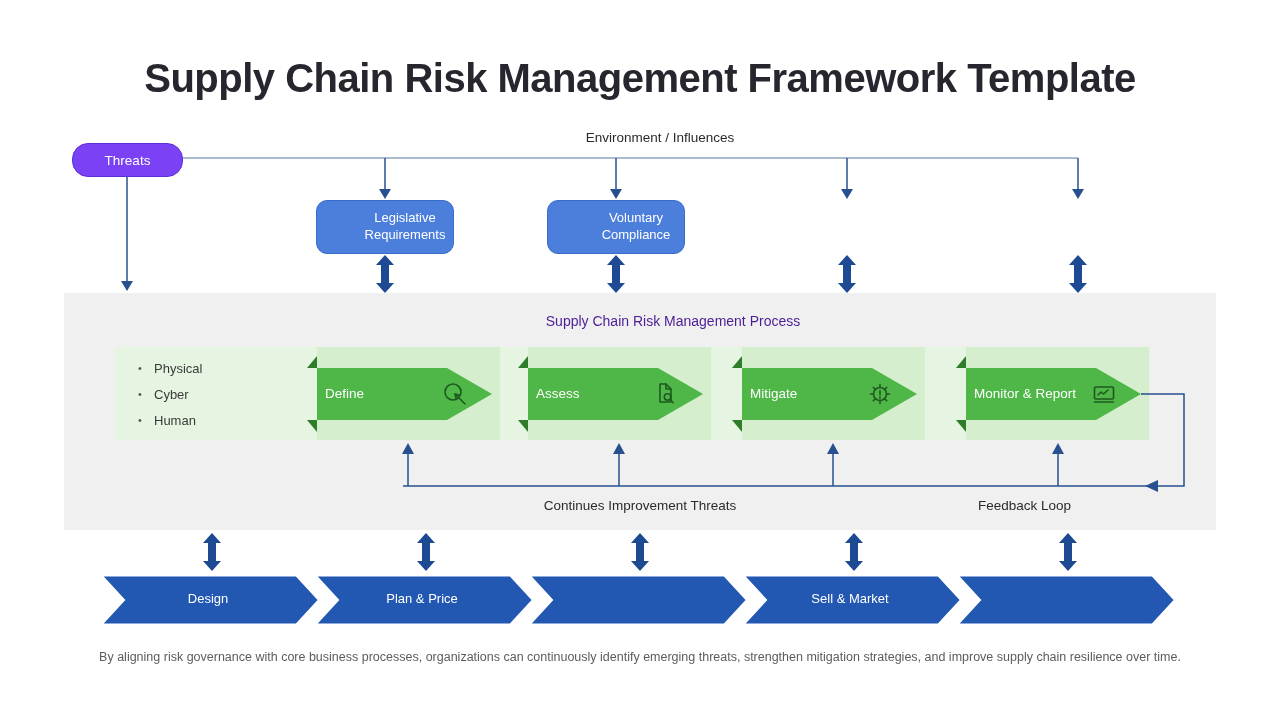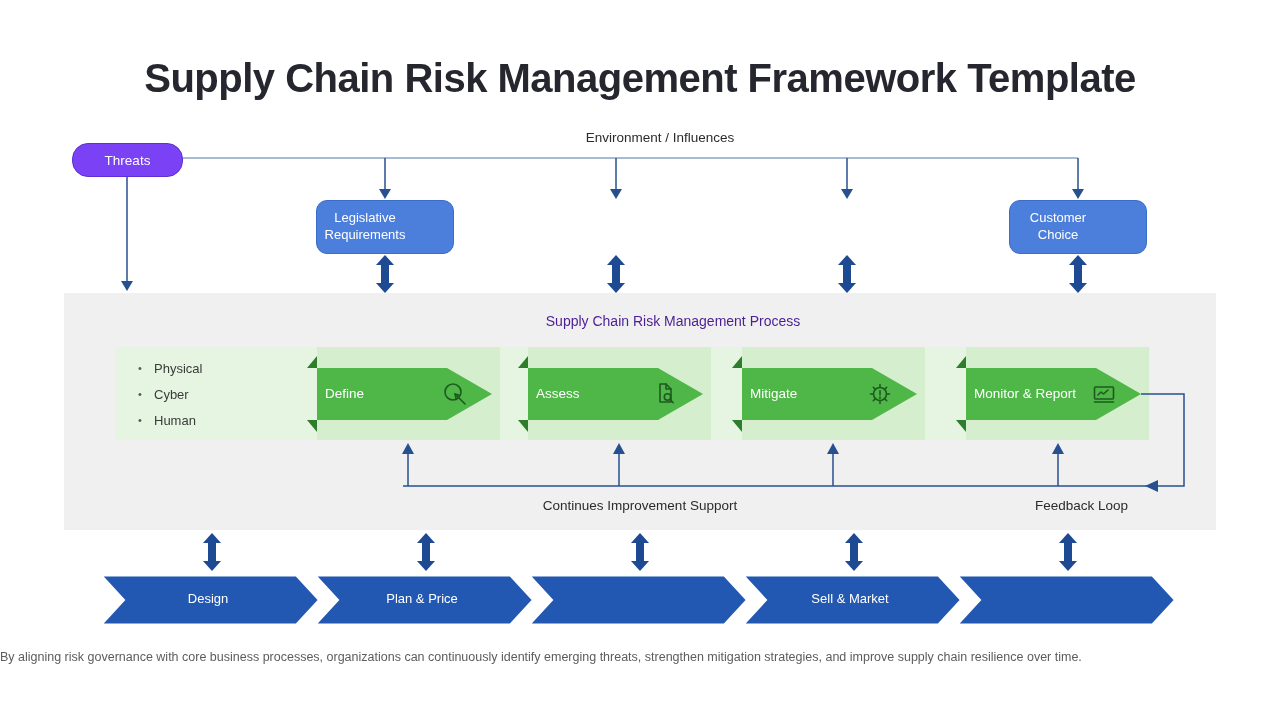--- a/index.html
+++ b/index.html
@@ -11,21 +11,21 @@
               color:#26262f;letter-spacing:-0.5px;}
   .env-label{left:0;right:0;top:130px;text-align:center;font-size:13.5px;color:#2b2b2b;margin-left:40px;}
 
   .threats-box{left:72px;top:143px;width:111px;height:34px;background:#7a42f4;
                border:1px solid #5d2fd6;border-radius:16px;box-sizing:border-box;
                display:flex;align-items:center;justify-content:center;
                color:#ffffff;font-size:13.5px;}
 
   .influence-box{top:200px;width:138px;height:54px;background:#4c7edc;border:1.5px solid #3a6cc9;
                  border-radius:11px;box-sizing:border-box;display:flex;align-items:center;
-                 justify-content:flex-start;}
+                 justify-content:flex-end;}
   .influence-box .lbl{width:96px;text-align:center;color:#ffffff;font-size:13px;line-height:1.3;}
 
   .band{left:64px;top:293px;width:1152px;height:237px;background:#f0f0f1;}
   .band-heading{left:130px;top:313px;width:1086px;text-align:center;font-size:14px;color:#4c1d95;}
 
   .strip{left:115px;top:347px;width:1035px;height:93px;background:#e5f5e1;}
   .panel{top:347px;width:183px;height:93px;background:#d5efce;}
 
   .risks{left:138px;top:355px;width:160px;}
   .risk-row{height:26px;display:flex;align-items:center;font-size:13px;color:#3b3b3b;}
@@ -42,21 +42,21 @@
            border-bottom:10px solid #1d4a92;}
   .dbl .hd{position:absolute;left:0;bottom:0;width:0;height:0;
            border-left:9px solid transparent;border-right:9px solid transparent;
            border-top:10px solid #1d4a92;}
 
   .loop-label{top:498px;font-size:13.5px;color:#2b2b2b;}
 
   .chev-label{top:573px;height:53px;width:146px;display:flex;align-items:center;
               justify-content:center;text-align:center;color:#ffffff;font-size:13px;line-height:1.3;}
 
-  .caption{left:0;right:0;top:650px;font-size:12.5px;color:#5c5c5c;white-space:nowrap;}
+  .caption{left:0;right:0;top:650px;text-align:center;font-size:12.5px;color:#5c5c5c;white-space:nowrap;}
 
   svg.overlay{left:0;top:0;pointer-events:none;}
 </style>
 </head>
 <body>
 
 <div class="canvas">
 
   <div class="abs page-title">Supply Chain Risk Management Framework Template</div>
   <div class="abs env-label">Environment / Influences</div>
@@ -101,22 +101,22 @@
     </g>
   </svg>
 
   <div class="abs threats-box">
     <span>Threats</span>
   </div>
 
   <div class="abs influence-box" style="left:316px">
     <div class="lbl">Legislative Requirements</div>
   </div>
-  <div class="abs influence-box" style="left:1009px">
-    <div class="lbl">Customer Choice</div>
+  <div class="abs influence-box" style="left:547px">
+    <div class="lbl">Voluntary Compliance</div>
   </div>
 
   <div class="dbl" style="left:376px;top:255px">
       <span class="hu"></span>
       <span class="shaft"></span>
       <span class="hd"></span>
     </div>
   <div class="dbl" style="left:607px;top:255px">
       <span class="hu"></span>
       <span class="shaft"></span>
@@ -194,22 +194,22 @@
     <path d="M13,3.5 v3 M13,19.5 v3 M3.5,13 h3 M19.5,13 h3 M6.3,6.3 l2.1,2.1 M17.6,17.6 l2.1,2.1 M19.7,6.3 l-2.1,2.1 M8.4,17.6 l-2.1,2.1"></path>
     <path d="M13,9.8 v4.2"></path>
       <circle cx="13" cy="16.6" r="0.4" fill="#1e5a1f"></circle>
   </svg>
   <svg class="abs step-icon" style="left:1091px" viewBox="0 0 26 26" fill="none" stroke="#1e5a1f" stroke-width="1.6" stroke-linecap="round" stroke-linejoin="round">
     <rect x="3.5" y="6" width="19" height="12" rx="1"></rect>
     <path d="M7,14 l3,-3 2.5,2 4.5,-4"></path>
     <path d="M3.5,21 h19"></path>
   </svg>
 
-  <div class="abs loop-label" style="left:540px;width:200px;text-align:center">Continues Improvement Support</div>
-  <div class="abs loop-label" style="left:978px;width:150px;text-align:right">Feedback Loop</div>
+  <div class="abs loop-label" style="left:540px;width:200px;text-align:center">Continues Improvement Threats</div>
+  <div class="abs loop-label" style="left:978px;width:150px;text-align:left">Feedback Loop</div>
 
   <div class="dbl" style="left:203px;top:533px">
       <span class="hu"></span>
       <span class="shaft"></span>
       <span class="hd"></span>
     </div>
   <div class="dbl" style="left:417px;top:533px">
       <span class="hu"></span>
       <span class="shaft"></span>
       <span class="hd"></span>

